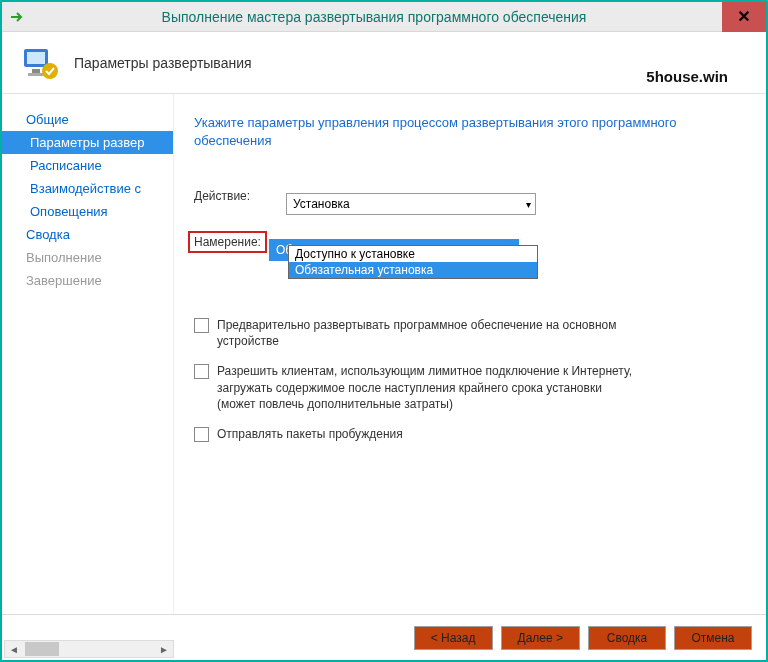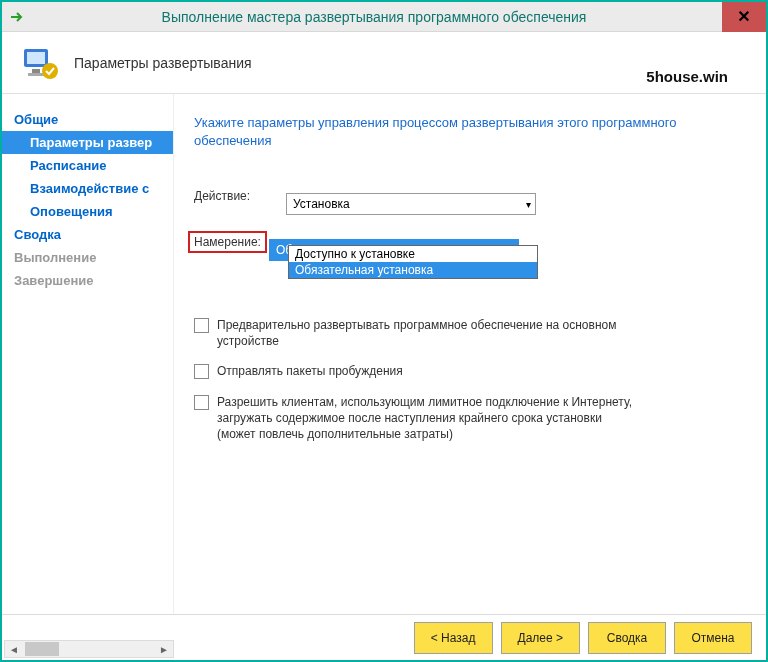--- a/index.html
+++ b/index.html
@@ -77,27 +77,26 @@
   .body {
     display: flex;
     height: 520px;
   }
   .sidebar {
     width: 172px;
     padding-top: 14px;
     border-right: 1px solid #eee;
   }
   .sidebar .item {
-    padding: 4px 10px 4px 12px;
+    padding: 4px 10px 4px 24px;
     color: #0066cc;
     cursor: pointer;
     white-space: nowrap;
     overflow: hidden;
     font-size: 13px;
-    font-weight: bold;
   }
   .sidebar .item.child { padding-left: 28px; }
   .sidebar .item.selected {
     background: #2e90e6;
     color: #fff;
   }
   .sidebar .item.disabled {
     color: #9a9a9a;
     cursor: default;
   }
@@ -193,23 +192,23 @@
     border-top: 1px solid #dcdcdc;
     display: flex;
     align-items: center;
     justify-content: flex-end;
     padding-right: 14px;
     gap: 8px;
     background: #fff;
   }
   .btn {
     min-width: 78px;
-    height: 32px;
+    height: 24px;
     border: 1px solid #a0a0a0;
-    background: #fde047;
+    background: #c2410c;
     font-size: 12px;
     color: #222;
     display: flex;
     align-items: center;
     justify-content: center;
     cursor: pointer;
     padding: 0 16px;
   }
   .hscroll {
     position: absolute;
@@ -300,25 +299,25 @@
 
       <div style="height:48px;"></div>
 
       <div id="checks">
           <div class="check-row">
             <div class="box"></div>
             <div class="clabel">Предварительно развертывать программное обеспечение на основном устройстве</div>
           </div>
           <div class="check-row">
             <div class="box"></div>
-            <div class="clabel">Отправлять пакеты пробуждения</div>
+            <div class="clabel">Разрешить клиентам, использующим лимитное подключение к Интернету, загружать содержимое после наступления крайнего срока установки (может повлечь дополнительные затраты)</div>
           </div>
           <div class="check-row">
             <div class="box"></div>
-            <div class="clabel">Разрешить клиентам, использующим лимитное подключение к Интернету, загружать содержимое после наступления крайнего срока установки (может повлечь дополнительные затраты)</div>
+            <div class="clabel">Отправлять пакеты пробуждения</div>
           </div>
         </div>
     </div>
   </div>
 
   <div class="footer">
     <div class="btn">&lt; Назад</div>
     <div class="btn">Далее &gt;</div>
     <div class="btn">Сводка</div>
     <div class="btn">Отмена</div>

